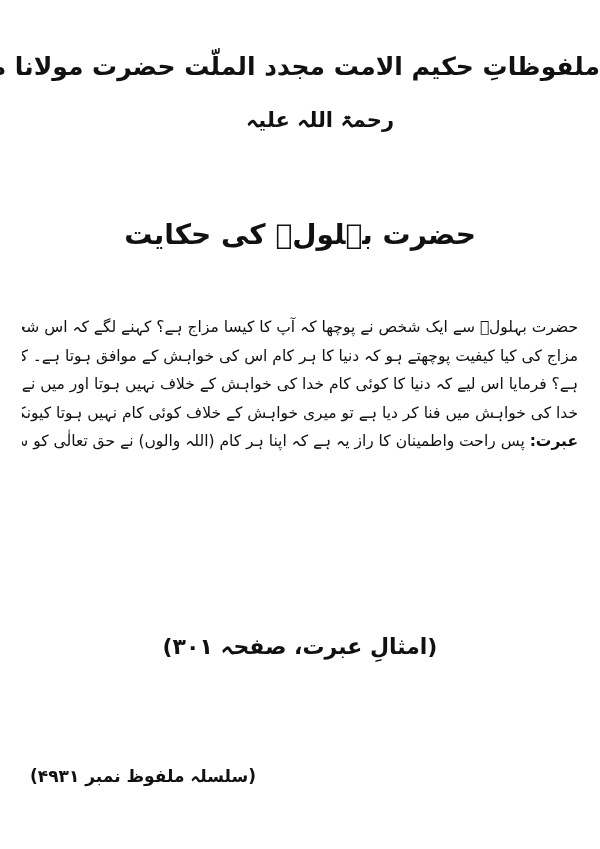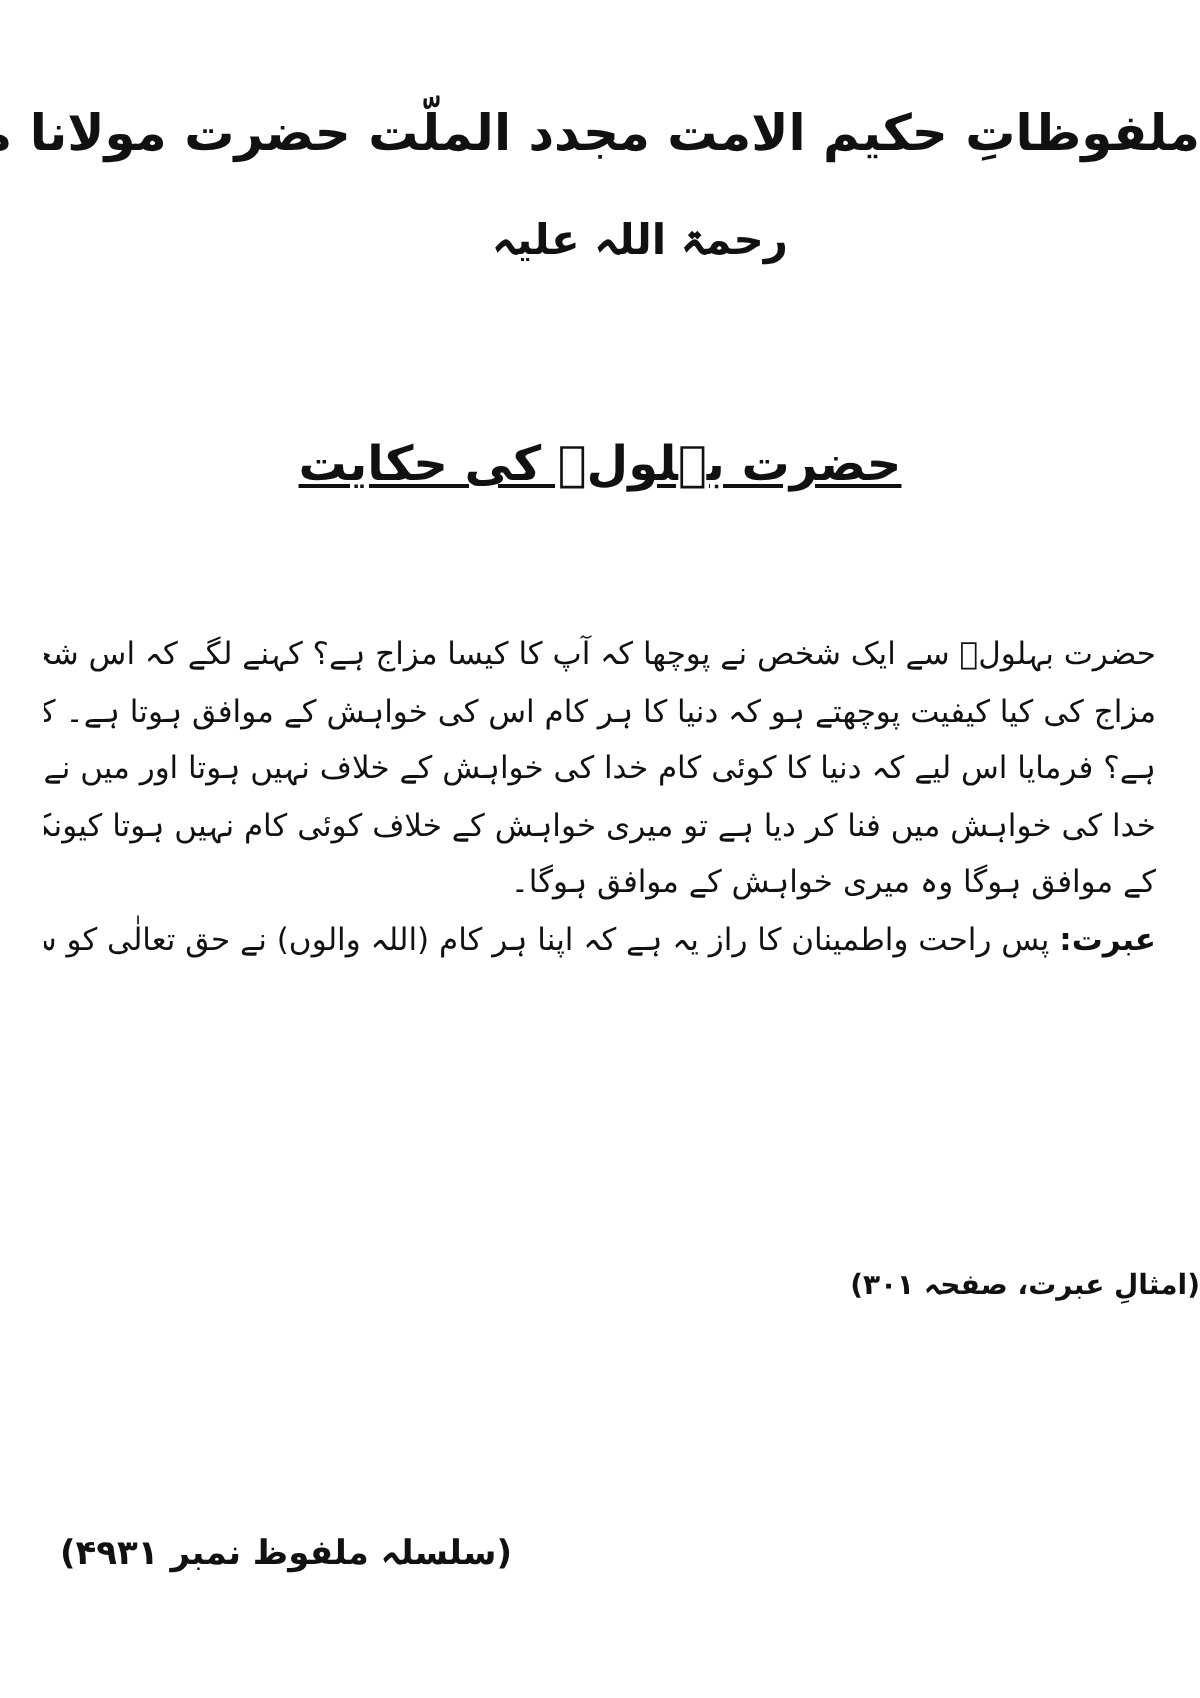--- a/index.html
+++ b/index.html
@@ -15,40 +15,40 @@
     .page { position: absolute; inset: 0; direction: rtl; }
     .title-line {
       position: absolute;
       left: 0; right: 0;
       text-align: center;
       font-weight: bold;
       white-space: nowrap;
     }
     .t1 { top: 52px; font-size: 25px; }
     .t2 { top: 108px; font-size: 21px; margin-left: 40px; }
-    .heading { top: 218px; font-size: 24px; text-decoration: underline; }
+    .heading { top: 218px; font-size: 28px; }
     .body {
       position: absolute;
       top: 313px;
       left: 22px;
       right: 22px;
       font-size: 15.5px;
       line-height: 28.5px;
       text-align: justify;
       text-align-last: right;
     }
     .body p { margin: 0; }
     .body .line { display: block; white-space: nowrap; overflow: hidden; }
     .fayda-label { font-weight: bold; }
     .ref {
       position: absolute;
       top: 634px;
       left: 0; right: 0;
-      text-align: right;
-      font-size: 14px;
+      text-align: center;
+      font-size: 22px;
       font-weight: bold;
     }
     .series {
       position: absolute;
       top: 730px;
       left: 30px;
       font-size: 17px;
       font-weight: bold;
       direction: rtl;
       margin-top: 36px;
@@ -63,21 +63,20 @@
   <div class="title-line t2">رحمۃ اللہ علیہ</div>
 
   <div class="title-line heading">حضرت بہلولؒ کی حکایت</div>
 
   <div class="body">
     <p>
       <span class="line">حضرت بہلولؒ سے ایک شخص نے پوچھا کہ آپ کا کیسا مزاج ہے؟ کہنے لگے کہ اس شخص کے</span>
       <span class="line">مزاج کی کیا کیفیت پوچھتے ہو کہ دنیا کا ہر کام اس کی خواہش کے موافق ہوتا ہے۔ کہا کہ یہ کیسے ہوسکتا</span>
       <span class="line">ہے؟ فرمایا اس لیے کہ دنیا کا کوئی کام خدا کی خواہش کے خلاف نہیں ہوتا اور میں نے اپنی خواہش کو بالکل</span>
       <span class="line">خدا کی خواہش میں فنا کر دیا ہے تو میری خواہش کے خلاف کوئی کام نہیں ہوتا کیونکہ جو کام خدا کی خواہش</span>
-      <span class="line">کے موافق ہوگا وہ میری خواہش کے موافق ہوگا۔</span>
     </p>
     <p>
       <span class="line"><span class="fayda-label">عبرت:</span> <span>پس راحت واطمینان کا راز یہ ہے کہ اپنا ہر کام (اللہ والوں) نے حق تعالٰی کو سونپ دیا ہے،</span></span>
     </p>
   </div>
 
   <div class="ref">(امثالِ عبرت، صفحہ ۳۰۱)</div>
 
   <div class="series">(سلسلہ ملفوظ نمبر ۴۹۳۱)</div>
 

